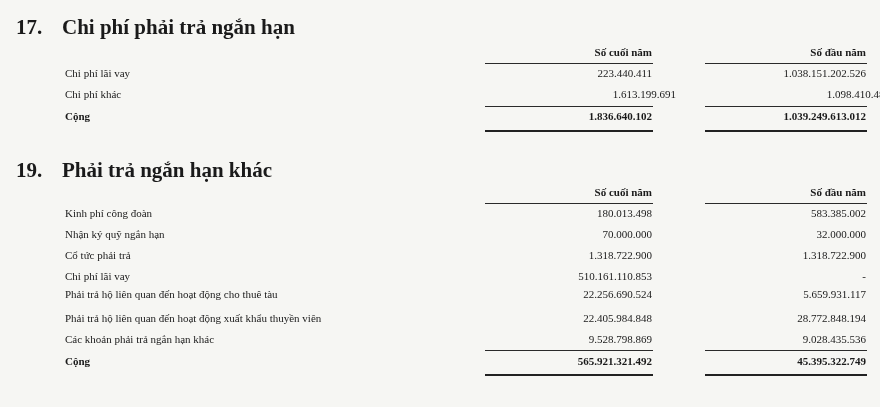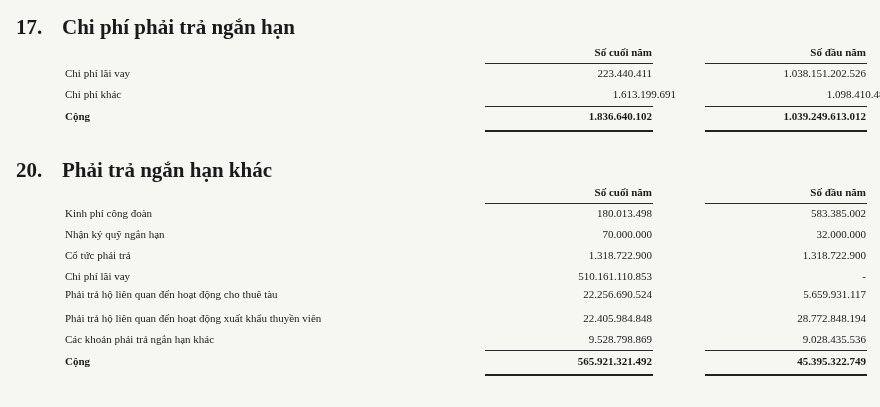--- a/index.html
+++ b/index.html
@@ -58,21 +58,21 @@
     <span class="label">Cộng</span>
     <span class="c1">1.836.640.102</span>
     <span class="c2">1.039.249.613.012</span>
   </div>
   <div class="line dbl l1" style="top:130px;"></div>
   <div class="line dbl l2" style="top:130px;"></div>
 </div>
 
 <div class="section" style="top:0;">
   <div class="sec-title" style="top:160px;">
-    <span class="sec-num">20.</span><span>Phải trả ngắn hạn khác</span>
+    <span class="sec-num">19.</span><span>Phải trả ngắn hạn khác</span>
   </div>
 
   <div class="row hdr" style="top:183px;">
     <span class="c1">Số cuối năm</span>
     <span class="c2">Số đầu năm</span>
   </div>
   <div class="line l1" style="top:203px;"></div>
   <div class="line l2" style="top:203px;"></div>
 
   <div class="row" style="top:204px;">

